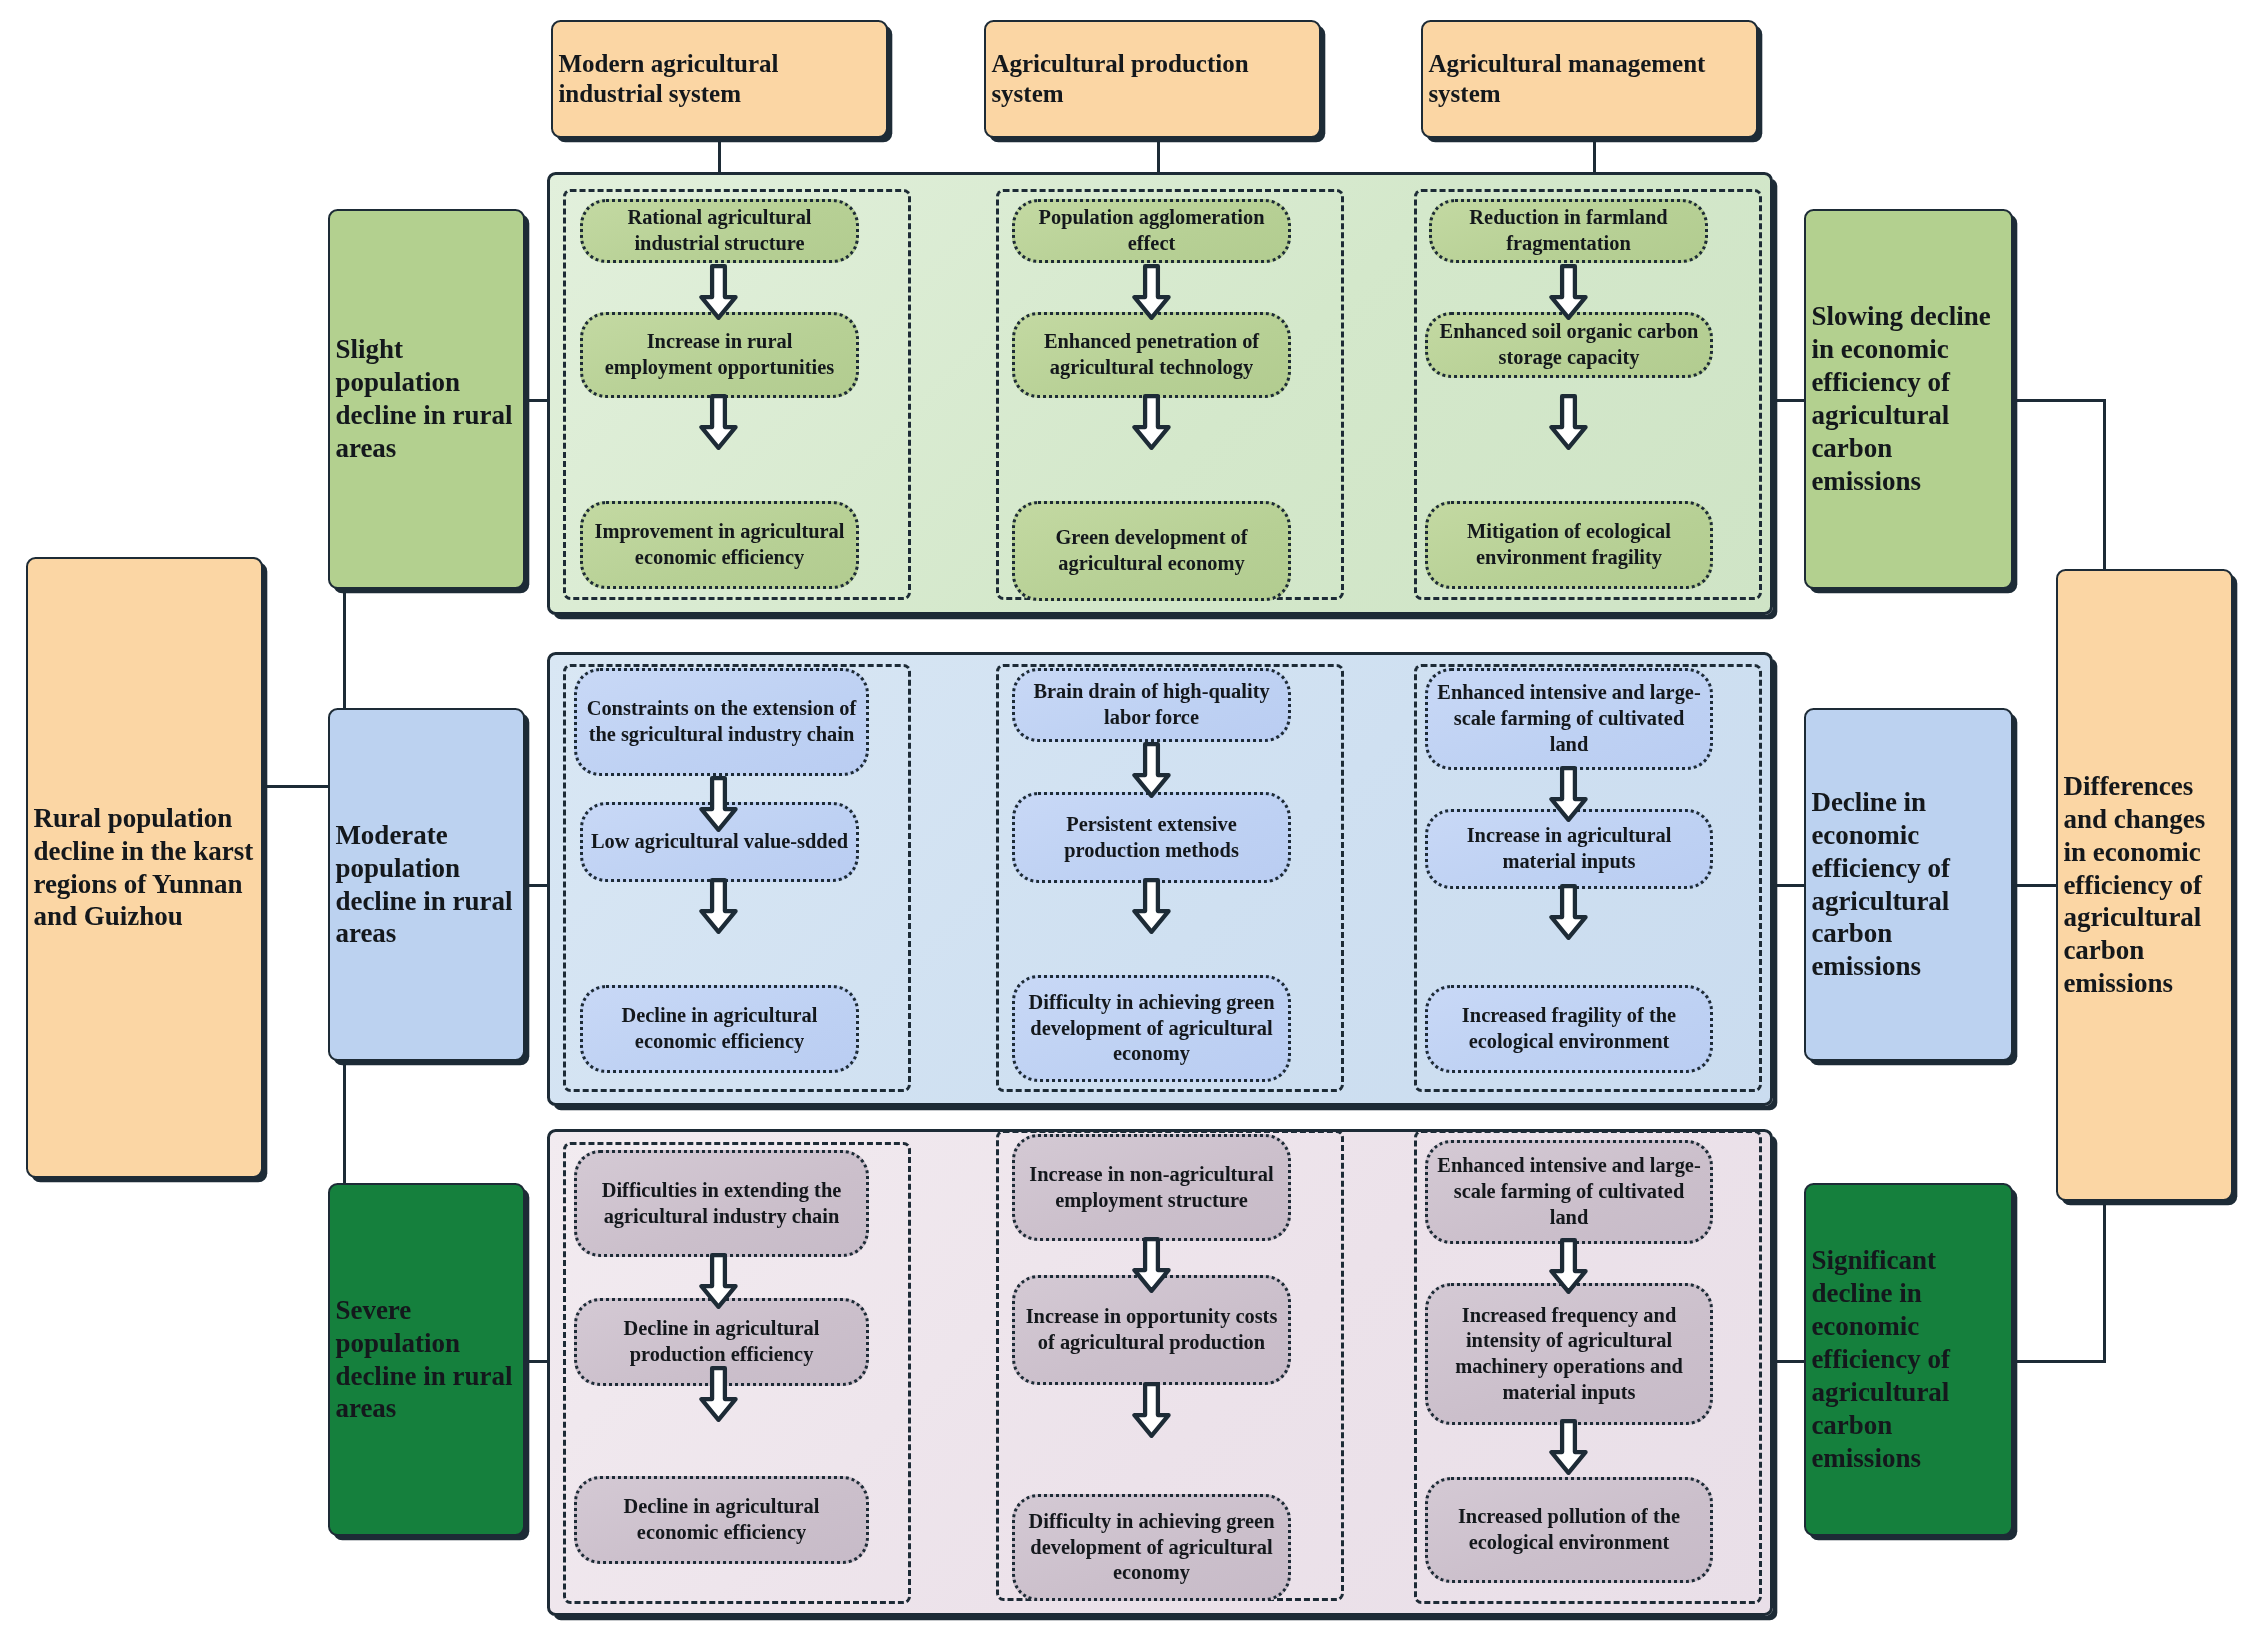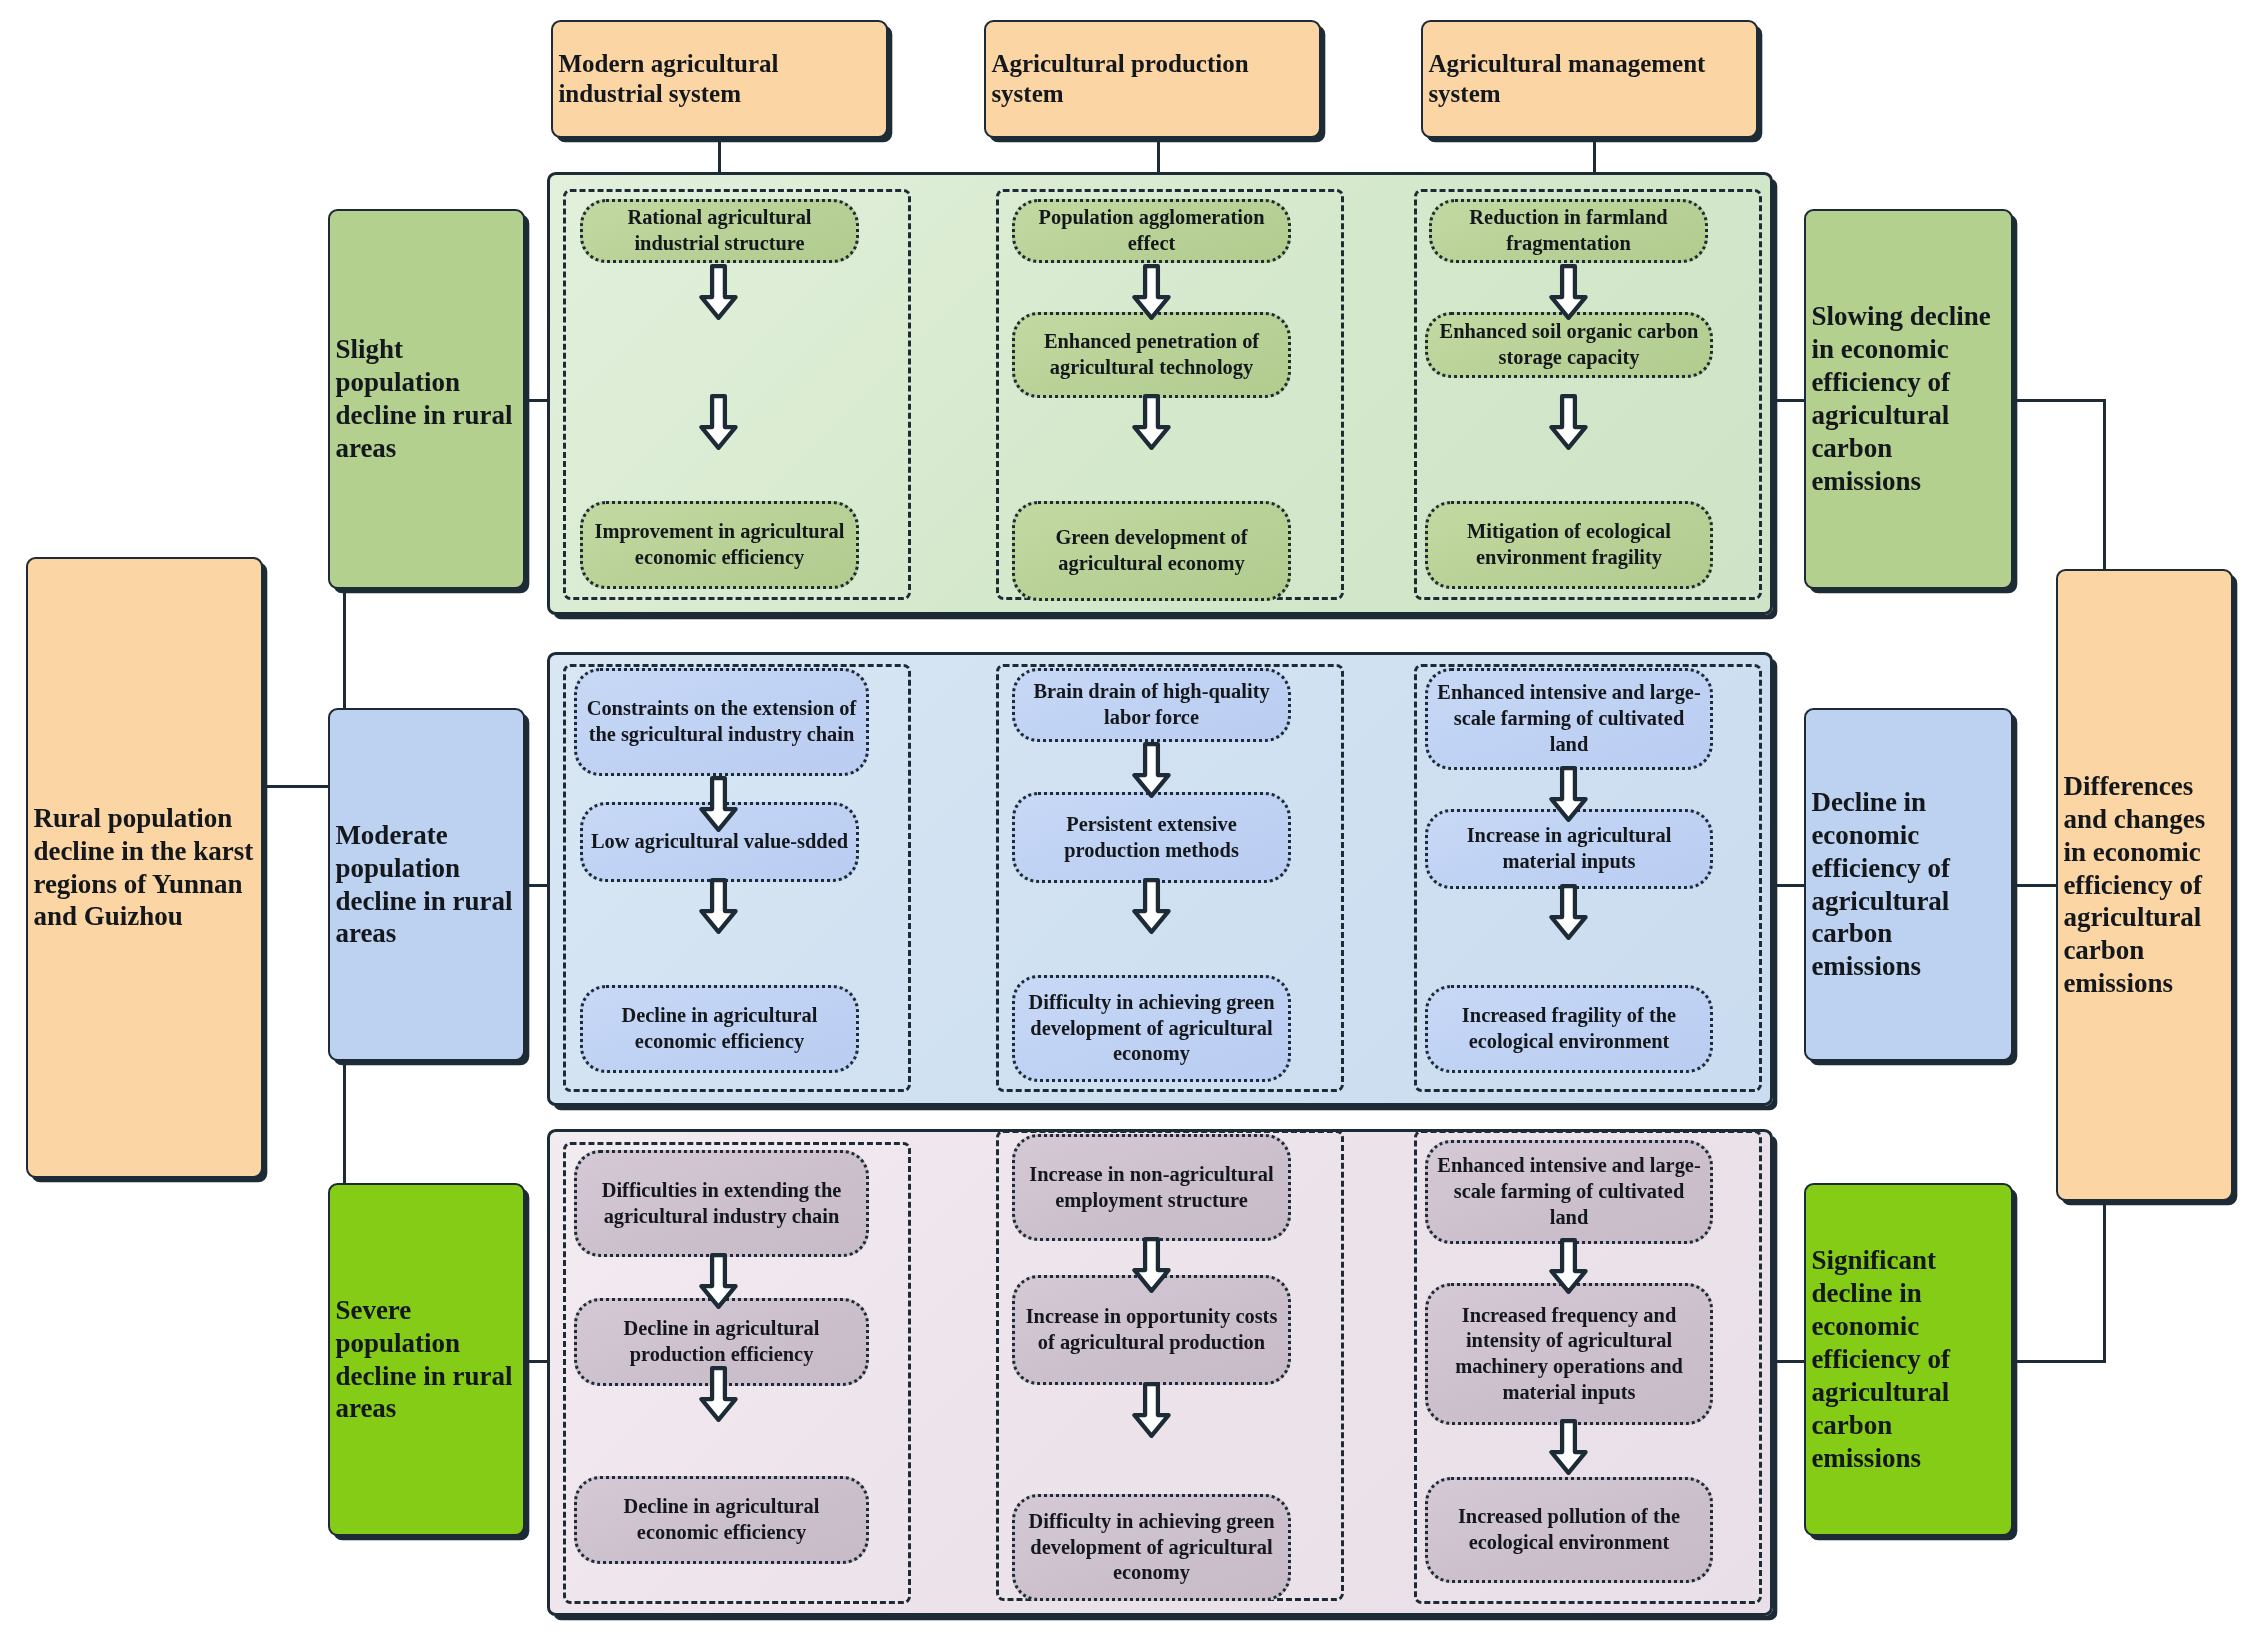--- a/index.html
+++ b/index.html
@@ -17,21 +17,21 @@
     color:#14181c;
     line-height:1.22;
     box-shadow:4.8px 4.8px 0 -0.5px #1d2b36;
     z-index:6;
   }
   .box span{display:block;padding:0 5.4px;}
 
   .orange{background:#fbd6a4;}
   .green {background:#b3d08f;}
   .blue  {background:#bcd2f0;}
-  .purple{background:#84cc16;}
+  .purple{background:#15803d;}
 
   
   .panel{
     position:absolute;
     box-sizing:border-box;
     border:3.2px solid #1d2b36;
     border-radius:8.6px;
     box-shadow:5.4px 5.4px 0 -1.1px #1d2b36;
     z-index:2;
   }
@@ -146,20 +146,23 @@
 
   <div class="group" style="left:563px;top:189px;width:348px;height:411px;"></div>
   <div class="node node-green" style="left:580px;top:199px;width:279px;height:64px;font-size:20.4px;">
     <span>Rational agricultural industrial structure</span>
   </div>
   <div class="arrow" style="left:699px;top:264px;width:39px;height:56px;">
     <svg width="39" height="56" viewBox="0 0 72 105">
         <path d="M24 4 H48 V62 H68 L36 101 L4 62 H24 Z" fill="#ffffff" stroke="#1d2b36" stroke-width="8" stroke-linejoin="round"></path>
       </svg>
   </div>
+  <div class="node node-green" style="left:580px;top:312px;width:279px;height:86px;font-size:20.4px;">
+    <span>Increase in rural employment opportunities</span>
+  </div>
   <div class="arrow" style="left:699px;top:394px;width:39px;height:56px;">
     <svg width="39" height="56" viewBox="0 0 72 105">
         <path d="M24 4 H48 V62 H68 L36 101 L4 62 H24 Z" fill="#ffffff" stroke="#1d2b36" stroke-width="8" stroke-linejoin="round"></path>
       </svg>
   </div>
   <div class="node node-green" style="left:580px;top:501px;width:279px;height:88px;font-size:20.4px;">
     <span>Improvement in agricultural economic efficiency</span>
   </div>
 
   <div class="group" style="left:996px;top:189px;width:348px;height:411px;"></div>

